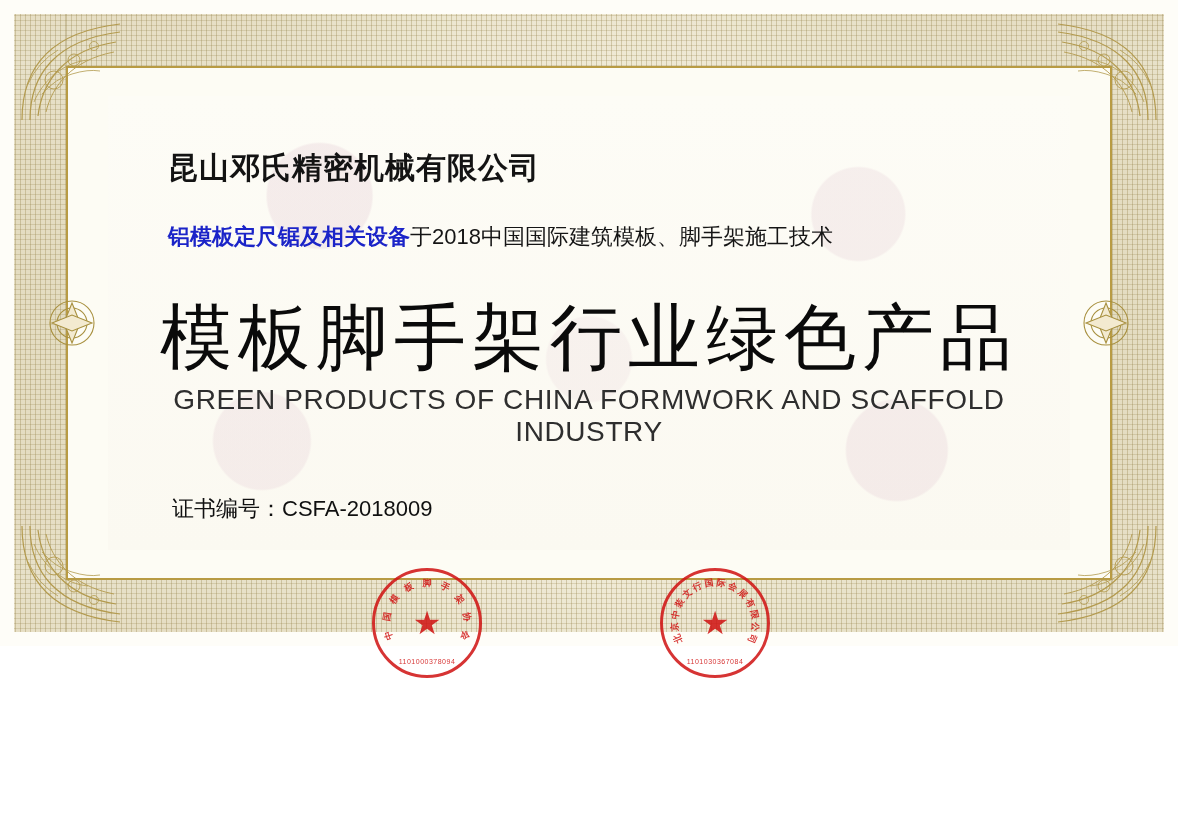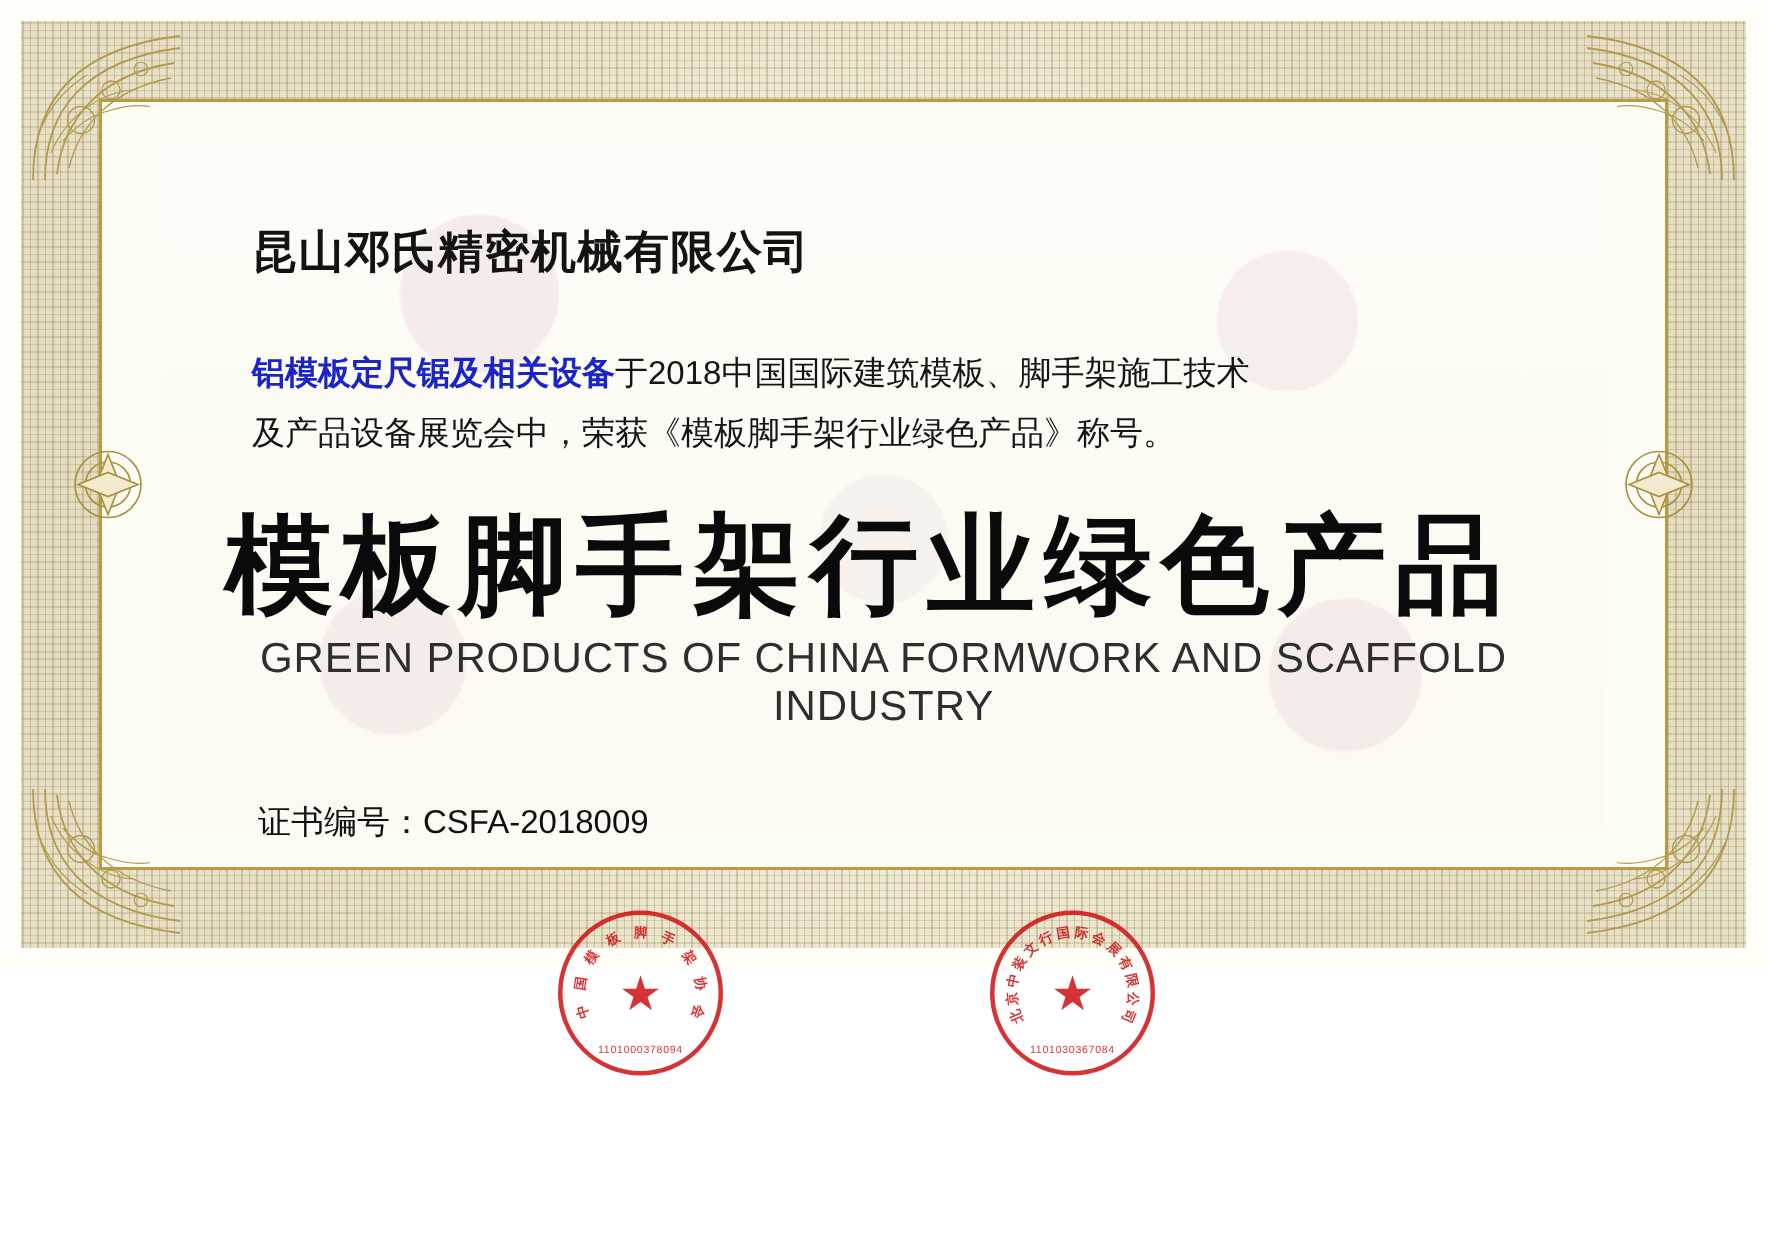--- a/index.html
+++ b/index.html
@@ -125,40 +125,40 @@
 
   .company {
     font-size: 30px;
     font-weight: bold;
     color: #131313;
     letter-spacing: 1px;
     margin: 12px 0 0 18px;
   }
 
   .body-text {
-    margin: 40px 0 0 18px;
+    margin: 28px 0 0 18px;
     font-size: 22px;
     line-height: 40px;
     color: #151515;
     max-width: 800px;
     font-weight: bold;
   }
   .body-text .product {
     color: #1b24c8;
     font-weight: bold;
   }
   .body-text .normal {
     font-weight: normal;
   }
 
   .award-cn {
-    margin-top: 30px;
-    text-align: left;
+    margin-top: 43px;
+    text-align: center;
     font-size: 72px;
-    font-weight: bold;
+    font-weight: normal;
     color: #0a0a0a;
     letter-spacing: 6px;
     font-family: "DejaVu Sans", "Liberation Sans", sans-serif;
     line-height: 1.05;
   }
 
   .award-en {
     margin-top: 8px;
     text-align: center;
     font-size: 28px;
@@ -343,21 +343,20 @@
       </g>
     </svg>
   </div>
 
   <div class="inner">
 
     <div class="company">昆山邓氏精密机械有限公司</div>
 
     <div class="body-text">
       <span class="product">铝模板定尺锯及相关设备</span><span class="normal">于2018中国国际建筑模板、脚手架施工技术</span><br>
-      <span class="normal">及产品设备展览会中，荣获《模板脚手架行业绿色产品》称号。</span>
     </div>
 
     <div class="award-cn">模板脚手架行业绿色产品</div>
 
     <div class="award-en">GREEN PRODUCTS OF CHINA FORMWORK AND SCAFFOLD INDUSTRY</div>
 
     <div class="meta">
       <div>
         <span>证书编号：</span><span>CSFA-2018009</span>
       </div>

